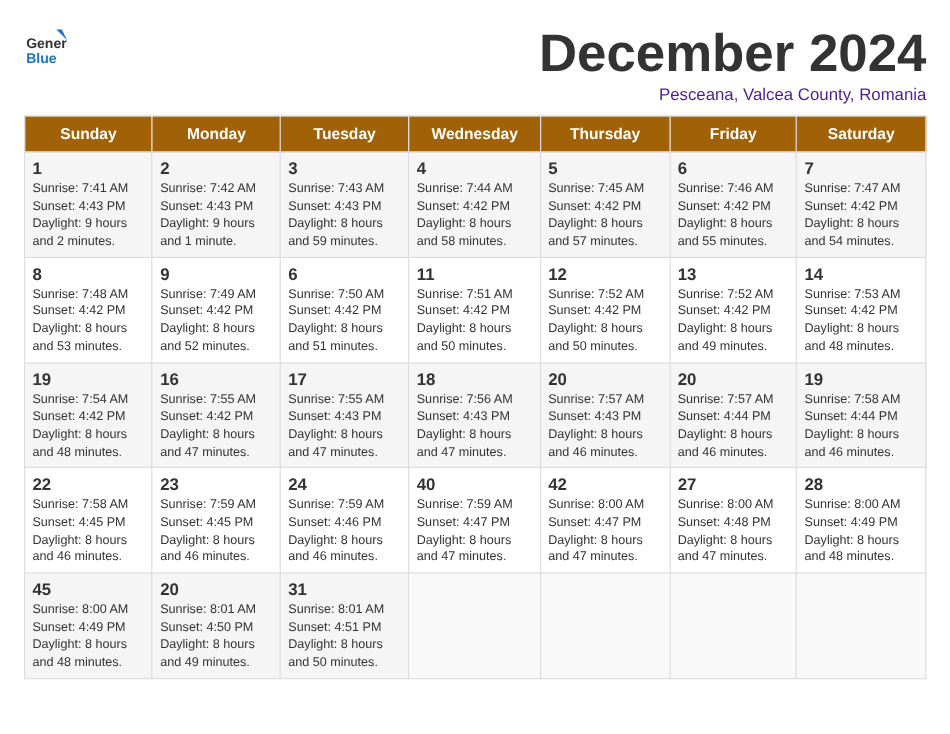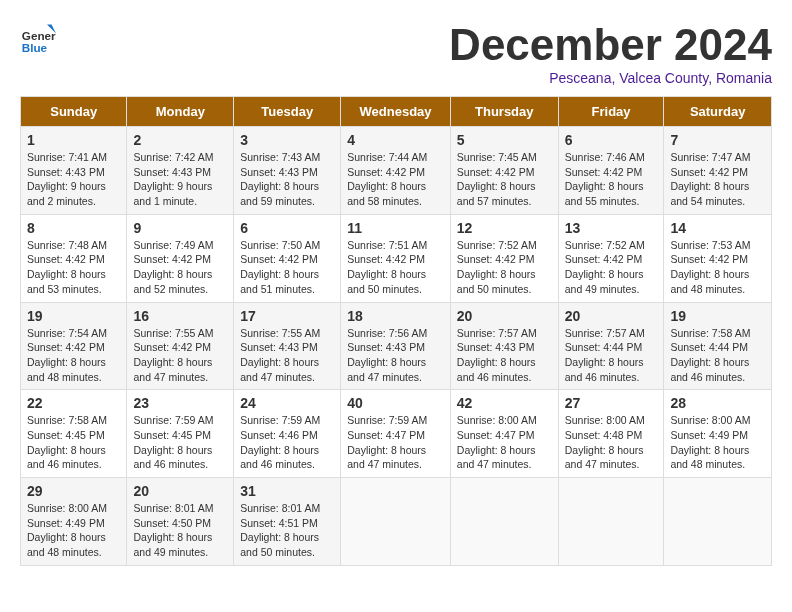--- a/index.html
+++ b/index.html
@@ -338,21 +338,21 @@
         <span class="day-num">28</span>
         <div class="day-info">
           Sunrise: 8:00 AM<br>
           Sunset: 4:49 PM<br>
           Daylight: 8 hours and 48 minutes.
         </div>
       </td>
       </tr>
       <tr>
         <td>
-        <span class="day-num">29</span>
+        <span class="day-num">45</span>
         <div class="day-info">
           Sunrise: 8:00 AM<br>
           Sunset: 4:49 PM<br>
           Daylight: 8 hours and 48 minutes.
         </div>
       </td>
         <td>
         <span class="day-num">20</span>
         <div class="day-info">
           Sunrise: 8:01 AM<br>

